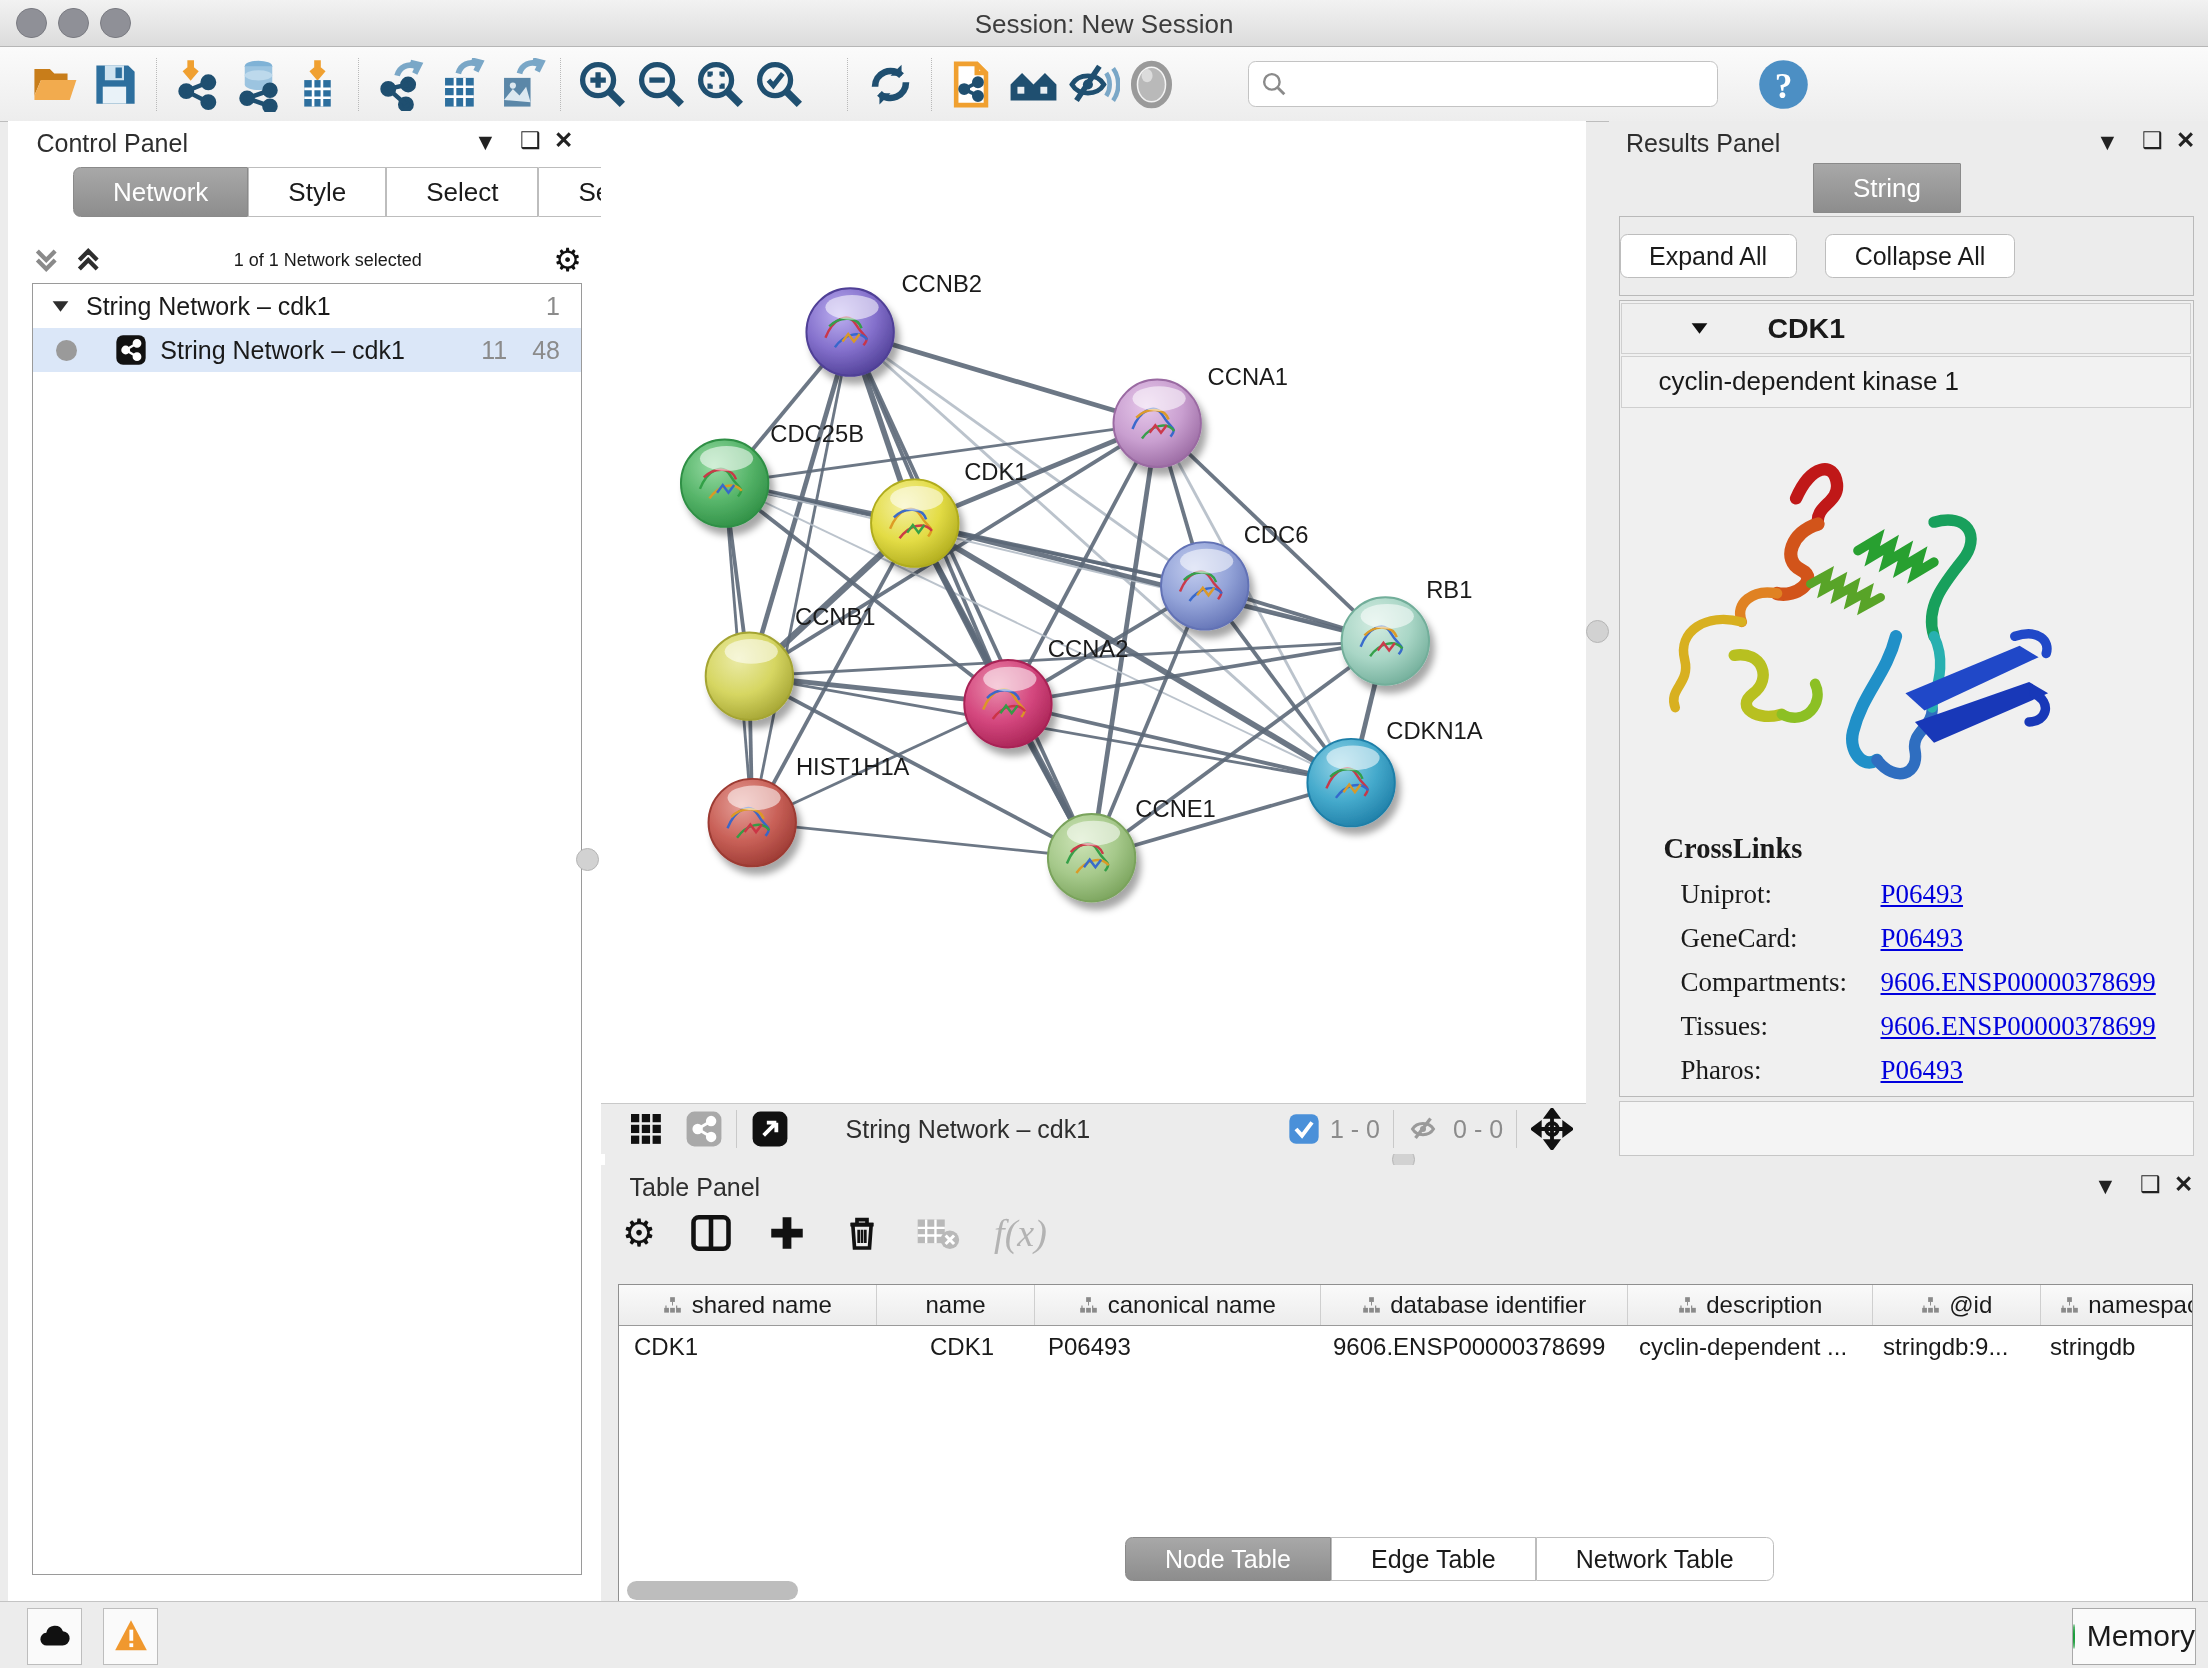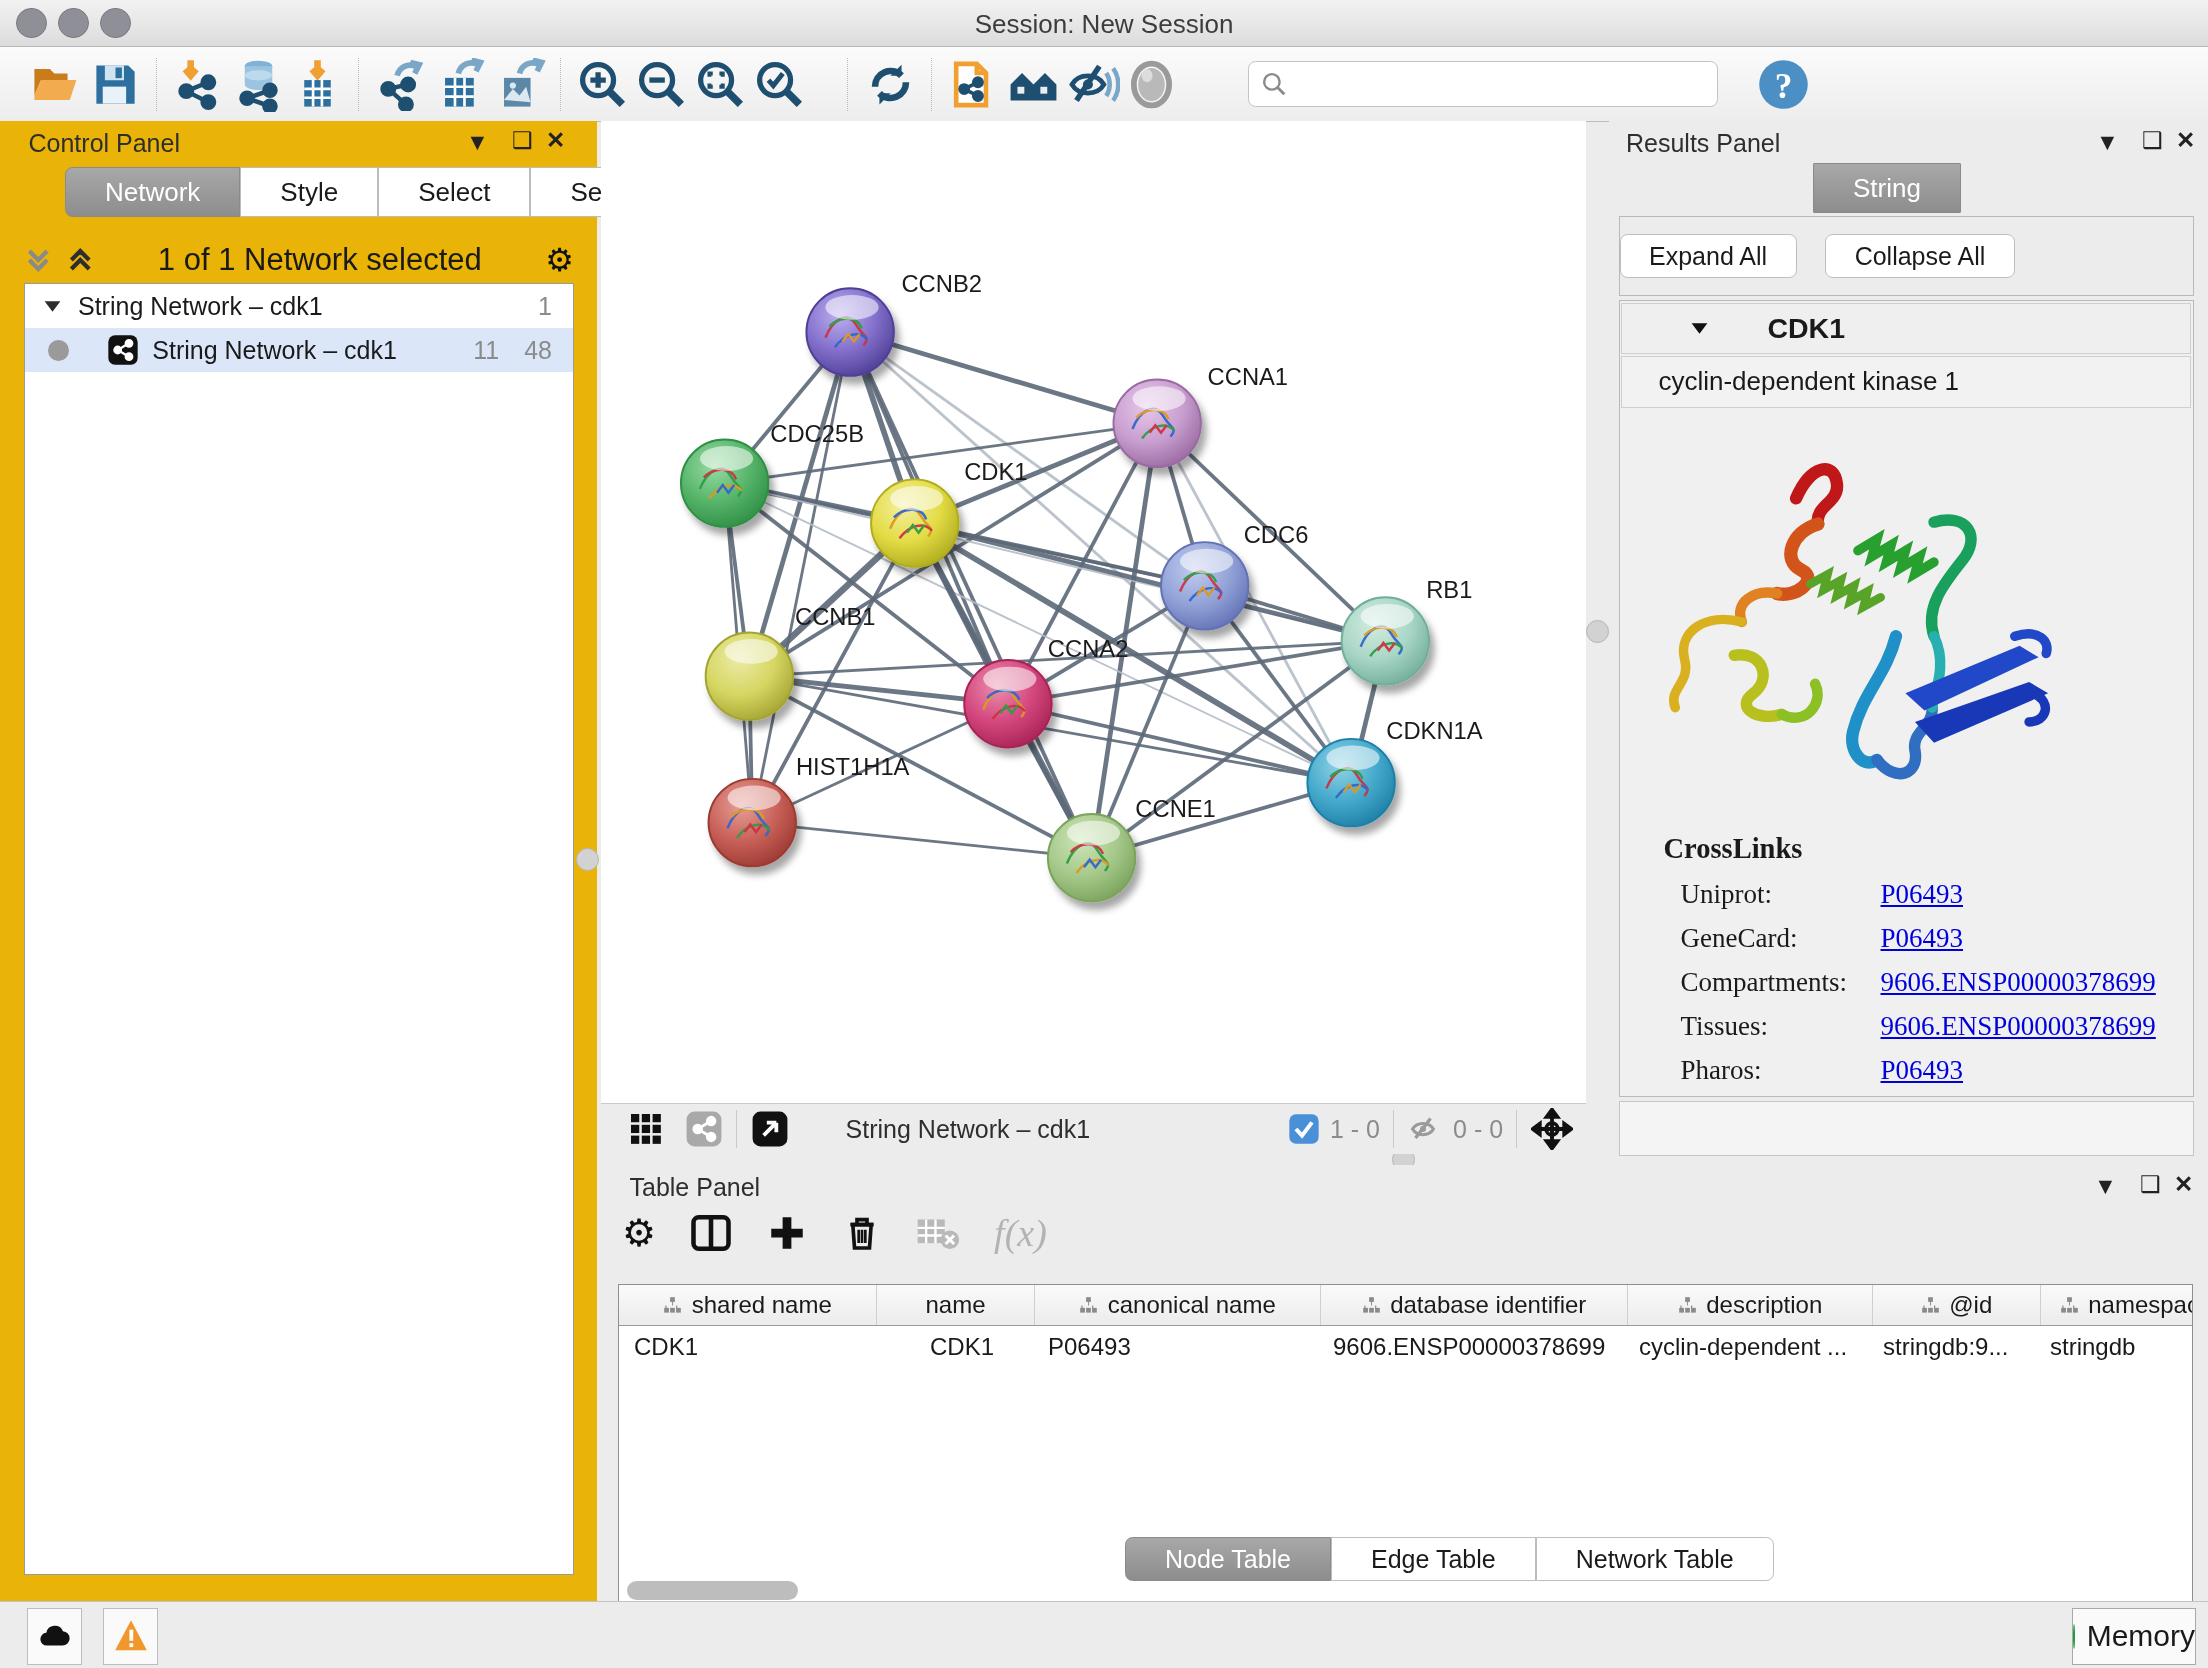--- a/index.html
+++ b/index.html
@@ -24,21 +24,21 @@
   #tb-search{width:457px;height:44px;background:#fff;border:1px solid #c3c3c3;border-radius:7.6px;
     display:flex;align-items:center;padding-left:11.4px;margin-left:67px;}
   #tb-search input{border:none;outline:none;font-size:24px;width:380px;background:transparent;}
   
   .panel-title{font-size:25px;color:#2e2e2e;}
   .win-ctrl{font-size:23px;color:#222;display:inline-block;}
   .mac-tab{height:48px;border:1px solid #bdbdbd;background:#fff;color:#1a1a1a;
     font-size:26px;display:flex;align-items:center;justify-content:center;padding:0 39px;}
   .mac-tab.sel{background:linear-gradient(#a8a8a8,#8d8d8d);color:#fff;border-color:#8a8a8a;}
   
-  #control-panel{left:0;top:121px;width:597px;height:1480px;background:#eab308;}
+  #control-panel{left:8px;top:121px;width:597px;height:1480px;background:#ffffff;}
   #cp-tabs{left:65px;top:46px;display:flex;}
   #cp-tabs .mac-tab:first-child{border-radius:7.6px 0 0 7.6px;}
   #cp-tabs .mac-tab:last-child{border-radius:0 7.6px 7.6px 0;}
   #cp-toolbar{left:24px;top:116px;width:550px;height:46px;display:flex;align-items:center;}
   #cp-tree{left:24px;top:162px;width:548px;height:1290px;background:#fff;border:1.9px solid #9a9a9a;}
   .tree-row{height:44px;display:flex;align-items:center;font-size:25px;}
   .tree-row .count{color:#8b8b8b;}
   .tree-row.selected{background:#dbe7f8;}
   
   #net-region{left:601px;top:121px;width:985px;height:982px;background:#ffffff;}
@@ -283,21 +283,21 @@
     <svg width="28.5" height="32" viewBox="0 0 16 18">
         <g stroke="#8a8a8a" stroke-width="2.4" fill="none">
           <path d="M3 4l5 5 5-5M3 9l5 5 5-5"></path>
         </g>
       </svg>
     <svg width="28.5" height="32" viewBox="0 0 16 18" style="margin-left:13.3px">
         <g stroke="#2e2e2e" stroke-width="2.4" fill="none">
           <path d="M3 14l5-5 5 5M3 9l5-5 5 5"></path>
         </g>
       </svg>
-    <div style="flex:1;text-align:center;font-size:31px">1 of 1 Network selected</div>
+    <div style="flex:1;text-align:center;font-size:18px">1 of 1 Network selected</div>
     <span class="gear">⚙</span>
   </div>
 
   <div id="cp-tree" class="abs">
     <div class="tree-row" style="padding-left:17px">
       <svg width="21" height="21" viewBox="0 0 16 16">
           <path d="M2 4l6 8 6-8z" fill="#2e2e2e"></path>
         </svg>
       <span style="margin-left:15px">String Network – cdk1</span>
       <span class="count" style="margin-left:auto;margin-right:21px">1</span>

